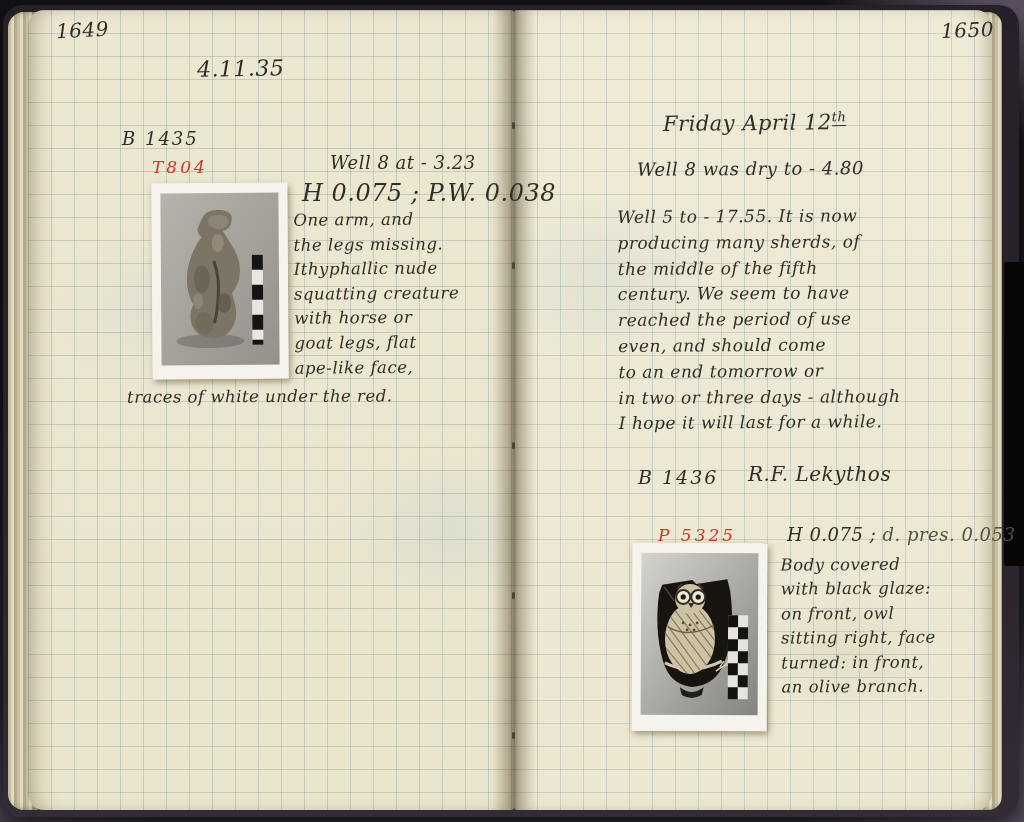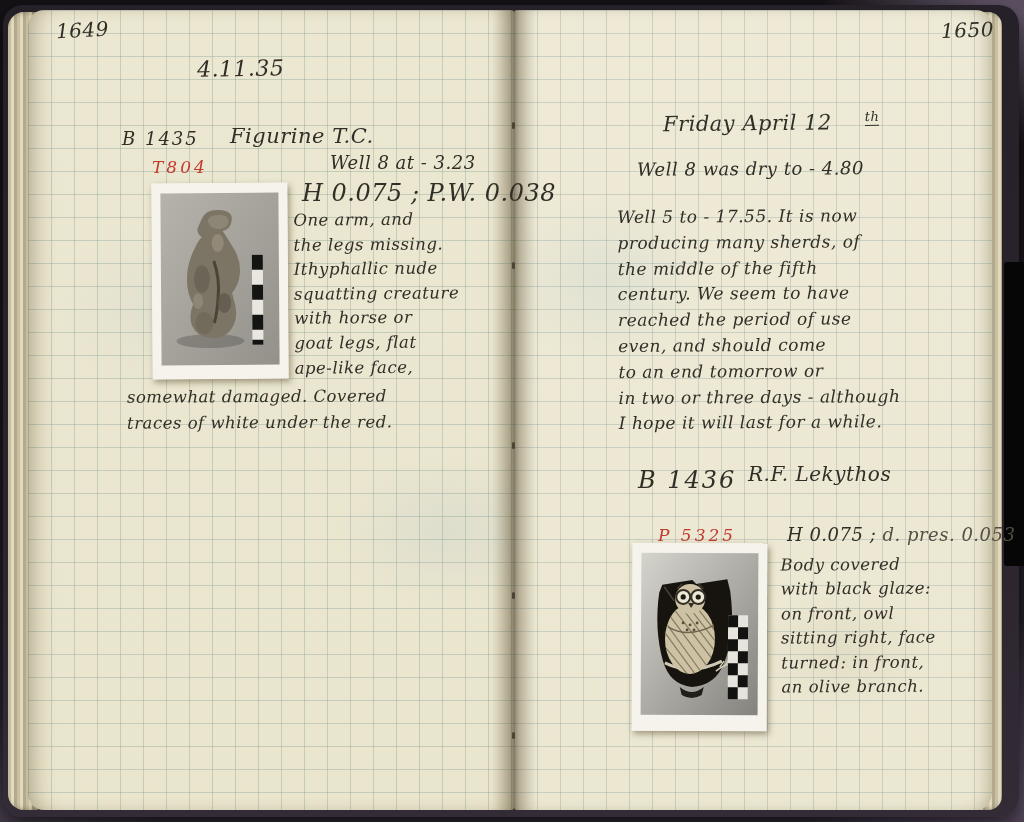--- a/index.html
+++ b/index.html
@@ -37,21 +37,21 @@
     box-shadow:inset 14px 0 20px -12px rgba(95,80,45,.5), inset -14px 0 18px -12px rgba(95,80,45,.4);}
   .gutter{position:absolute;left:492px;top:10px;width:44px;height:800px;
     background:linear-gradient(90deg, rgba(70,58,30,0) 0%, rgba(70,58,30,.22) 40%, rgba(50,42,22,.38) 50%, rgba(70,58,30,.2) 62%, rgba(70,58,30,0) 100%);}
   .stitch{position:absolute;left:512px;width:3px;height:7px;background:#4d4335;border-radius:2px;}
   .hand{position:absolute;color:#312e27;font-style:italic;letter-spacing:.5px;white-space:nowrap;}
   .hand .ln{white-space:nowrap;}
   .red{color:#c23a2c;}
   .pencil{color:#555044;}
   .photo{position:absolute;background:#f5f3ec;box-shadow:2px 3px 6px rgba(80,65,35,.5);}
   .photo svg{display:block;}
-  sup.uln{font-size:.62em;border-bottom:1.5px solid #312e27;padding-bottom:1px;margin-left:33px;}
+  sup.uln{font-size:.62em;border-bottom:1.5px solid #312e27;padding-bottom:1px;}
 </style>
 </head>
 <body>
 
 <div class="stage">
   <div class="cover"></div>
   <div class="strap"></div>
   <div class="edge-stack edge-left"></div>
   <div class="edge-stack edge-right"></div>
 
@@ -62,21 +62,20 @@
   <div class="stitch" style="top:262px"></div>
   <div class="stitch" style="top:442px"></div>
   <div class="stitch" style="top:592px"></div>
   <div class="stitch" style="top:732px"></div>
 
   <div class="hand" style="left:56px;top:18px;font-size:20px;transform:rotate(-3deg)">1649</div>
 
   <div class="hand" style="left:197px;top:56px;font-size:22px;transform:rotate(-1deg)">4.11.35</div>
 
   <div class="hand" style="left:122px;top:128px;font-size:18px;letter-spacing:2px">B 1435</div>
-  <div class="hand" style="left:230px;top:124px;font-size:21px">Figurine T.C.</div>
   <div class="hand red" style="left:152px;top:157px;font-size:17px;letter-spacing:3px">T804</div>
   <div class="hand" style="left:330px;top:152px;font-size:18px">Well 8 at - 3.23</div>
   <div class="hand" style="left:302px;top:179px;font-size:24px">H 0.075 ; P.W. 0.038</div>
 
   <div class="photo" style="left:152px;top:183px;width:136px;height:196px;padding:0;transform:rotate(-.4deg)">
     <svg width="136" height="196" viewBox="0 0 136 196">
       <rect x="0" y="0" width="136" height="196" fill="#f5f3ec"></rect>
       <defs>
         <linearGradient id="fg-bg" x1="0" y1="0" x2="1" y2="1">
           <stop offset="0" stop-color="#b5b3ab"></stop>
@@ -107,21 +106,20 @@
     <div class="ln">One arm, and</div>
     <div class="ln">the legs missing.</div>
     <div class="ln">Ithyphallic nude</div>
     <div class="ln">squatting creature</div>
     <div class="ln">with horse or</div>
     <div class="ln">goat legs, flat</div>
     <div class="ln">ape-like face,</div>
   </div>
 
   <div class="hand" style="left:127px;top:384px;font-size:16.5px;line-height:25.5px;transform:rotate(-.3deg)">
-    <div class="ln">somewhat damaged. Covered</div>
     <div class="ln">traces of white under the red.</div>
   </div>
 
   <div class="hand" style="left:941px;top:18px;font-size:20px;transform:rotate(-2deg)">1650</div>
 
   <div class="hand" style="left:663px;top:110px;font-size:21px;transform:rotate(-.6deg)">
     <span>Friday April 12</span><sup class="uln">th</sup>
   </div>
 
   <div class="hand" style="left:637px;top:158px;font-size:18px;transform:rotate(-.4deg)">Well 8 was dry to - 4.80</div>
@@ -131,21 +129,21 @@
     <div class="ln">producing many sherds, of</div>
     <div class="ln">the middle of the fifth</div>
     <div class="ln">century. We seem to have</div>
     <div class="ln">reached the period of use</div>
     <div class="ln">even, and should come</div>
     <div class="ln">to an end tomorrow or</div>
     <div class="ln">in two or three days - although</div>
     <div class="ln">I hope it will last for a while.</div>
   </div>
 
-  <div class="hand" style="left:638px;top:466px;font-size:24px;letter-spacing:2px">B 1436</div>
+  <div class="hand" style="left:638px;top:466px;font-size:19px;letter-spacing:2px">B 1436</div>
   <div class="hand" style="left:748px;top:462px;font-size:20px">R.F. Lekythos</div>
   <div class="hand red" style="left:658px;top:525px;font-size:17px;letter-spacing:3px">P 5325</div>
   <div class="hand" style="left:787px;top:524px;font-size:18px">
     <span>H 0.075 ;</span>
     <span class="pencil">d. pres. 0.053</span>
   </div>
 
   <div class="photo" style="left:632px;top:543px;width:135px;height:188px;transform:rotate(.3deg)">
     <svg width="135" height="188" viewBox="0 0 135 188">
       <rect x="0" y="0" width="135" height="188" fill="#f5f3ec"></rect>

